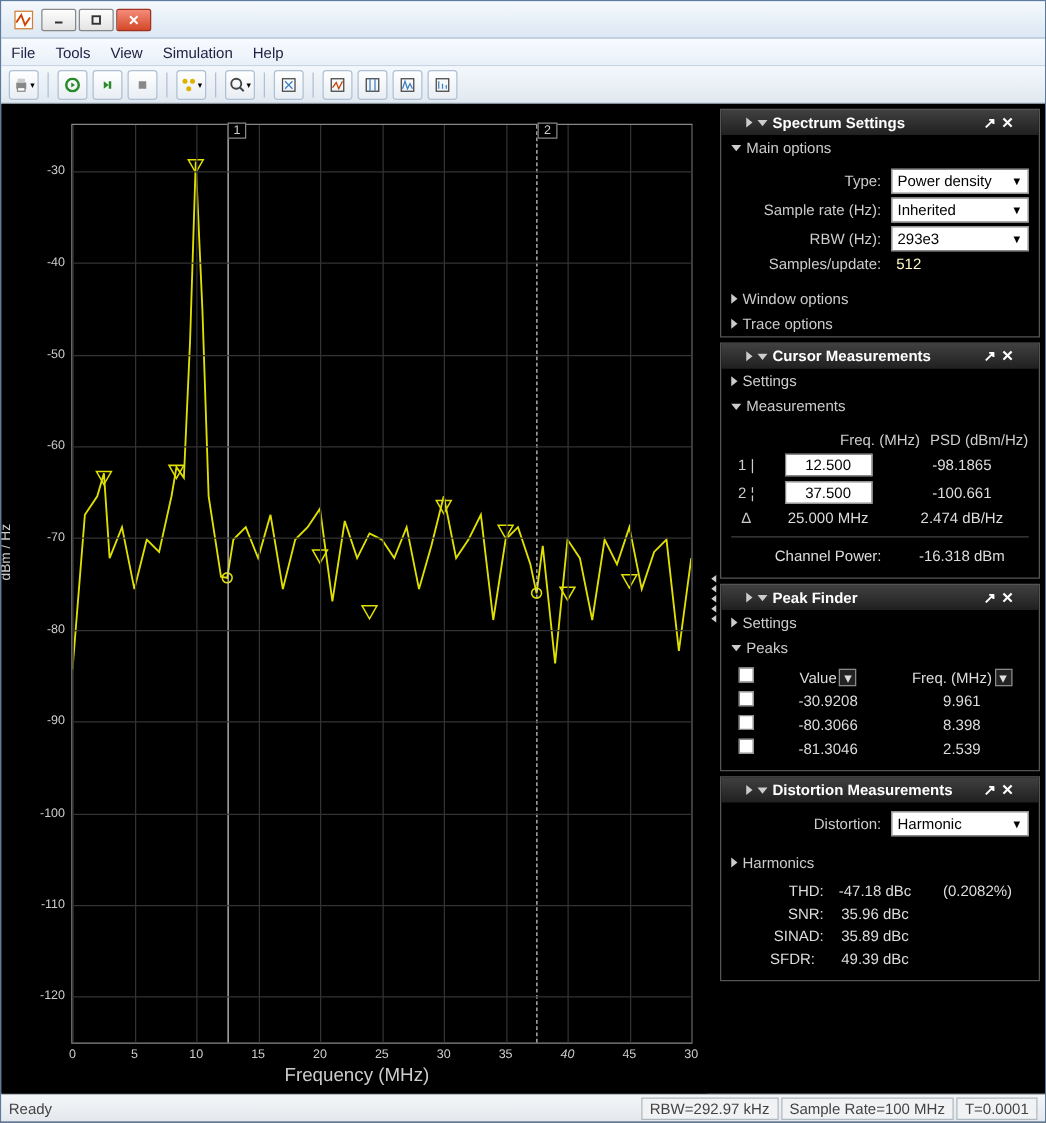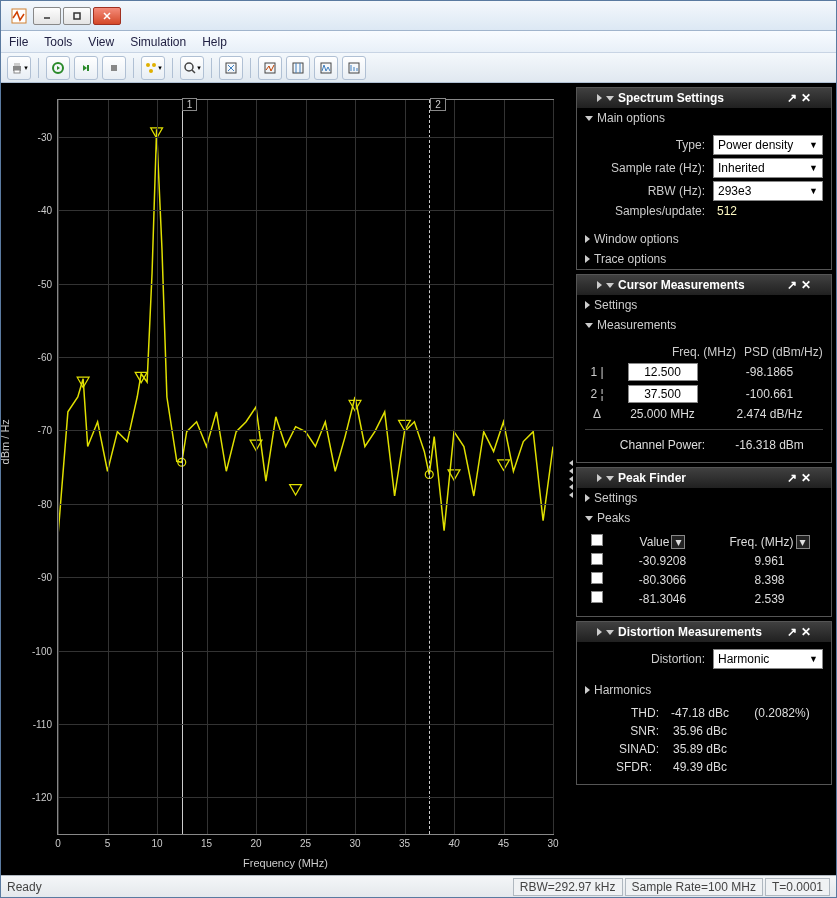--- a/index.html
+++ b/index.html
@@ -12,21 +12,21 @@
 .win-btn.close{background:linear-gradient(#f48c7a,#d44828);border-color:#a03020}
 .menubar{height:22px;background:linear-gradient(#f8fbff,#e8f0f8);display:flex;align-items:center;padding:0 8px;gap:16px;border-bottom:1px solid #c8d4e4}
 .menubar span{color:#224;cursor:default}
 .toolbar{height:30px;background:linear-gradient(#f4f8fc,#e0e8f0);display:flex;align-items:center;padding:0 6px;gap:4px;border-bottom:1px solid #b0c0d4}
 .tb-btn{width:24px;height:24px;border:1px solid #b0c0d4;border-radius:3px;background:linear-gradient(#fff,#e8eef4);display:flex;align-items:center;justify-content:center}
 .tb-sep{width:1px;height:20px;background:#b0c0d4;margin:0 3px}
 .main{flex:1;display:flex;background:#000;overflow:hidden}
 .plot-area{flex:1;position:relative;background:#000;padding:8px 4px 4px 8px}
 .plot-inner{position:relative;width:100%;height:100%}
 .y-label{position:absolute;left:-4px;top:50%;transform:rotate(-90deg) translateX(50%);transform-origin:left center;color:#ccc;font-size:11px;white-space:nowrap}
-.x-label{position:absolute;bottom:2px;left:50%;transform:translateX(-50%);color:#ccc;font-size:11px}
+.x-label{position:absolute;bottom:2px;left:50%;transform:translateX(-50%);color:#ccc;font-size:15px}
 .plot-box{position:absolute;left:48px;top:8px;right:8px;bottom:36px;border:1px solid #888}
 .grid-v{position:absolute;top:0;bottom:0;width:1px;background:#333}
 .grid-h{position:absolute;left:0;right:0;height:1px;background:#333}
 .ytick{position:absolute;right:100%;margin-right:6px;color:#ccc;font-size:10px;transform:translateY(-50%)}
 .xtick{position:absolute;top:100%;margin-top:4px;color:#ccc;font-size:10px;transform:translateX(-50%)}
 .trace{position:absolute;inset:0}
 .cursor-line{position:absolute;top:0;bottom:0;width:1px;background:#ccc}
 .cursor-line.dashed{border-left:1px dashed #ccc;background:none;width:0}
 .cursor-lbl{position:absolute;top:-2px;background:#000;color:#ccc;border:1px solid #888;padding:0 4px;font-size:10px}
 .side{width:260px;background:#000;display:flex;flex-direction:column;gap:4px;padding:4px 4px 4px 0;overflow:hidden}

